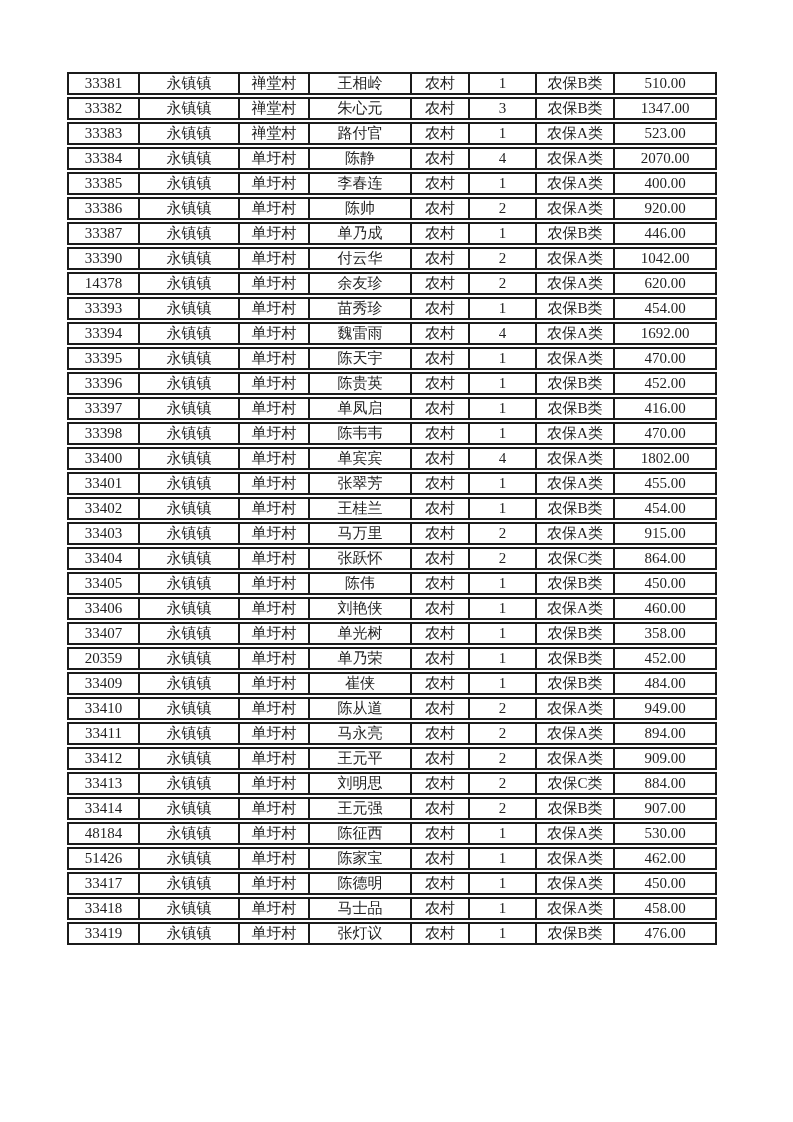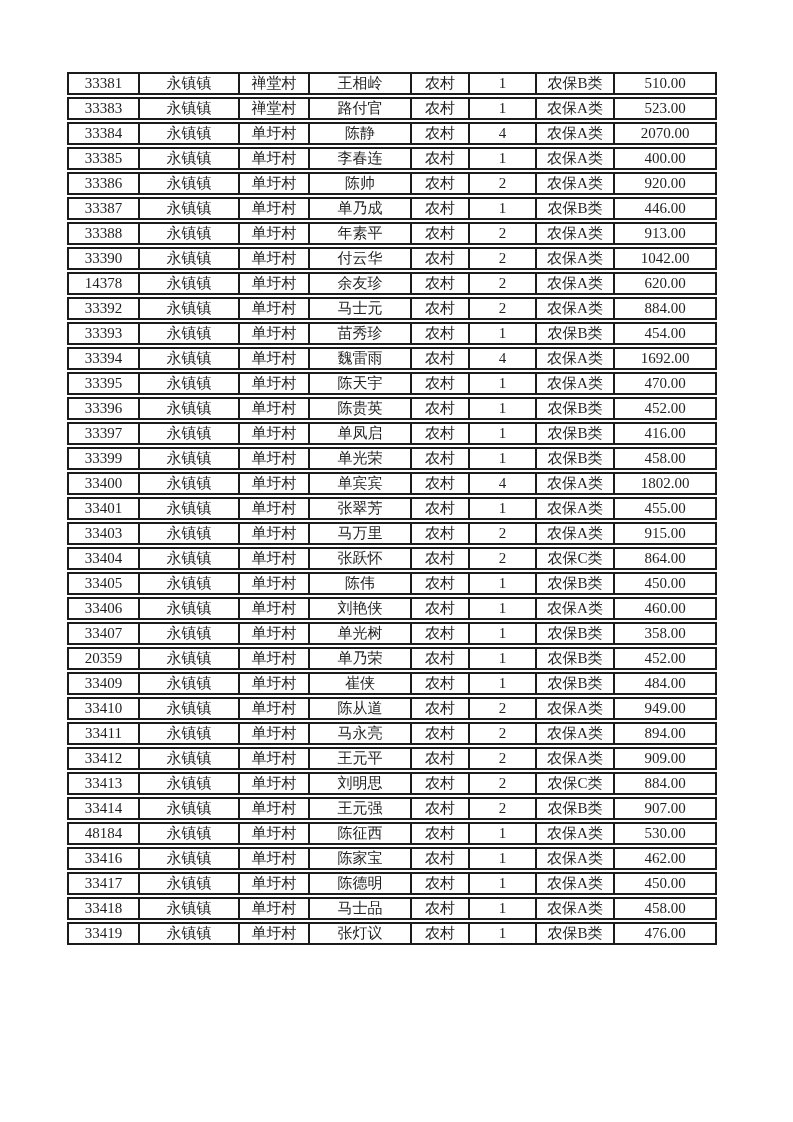--- a/index.html
+++ b/index.html
@@ -63,20 +63,30 @@
           <td>33381</td>
           <td>永镇镇</td>
           <td>禅堂村</td>
           <td>王相岭</td>
           <td>农村</td>
           <td>1</td>
           <td>农保B类</td>
           <td>510.00</td>
         </tr>
         <tr>
+          <td>33382</td>
+          <td>永镇镇</td>
+          <td>禅堂村</td>
+          <td>朱心元</td>
+          <td>农村</td>
+          <td>3</td>
+          <td>农保B类</td>
+          <td>1347.00</td>
+        </tr>
+        <tr>
           <td>33383</td>
           <td>永镇镇</td>
           <td>禅堂村</td>
           <td>路付官</td>
           <td>农村</td>
           <td>1</td>
           <td>农保A类</td>
           <td>523.00</td>
         </tr>
         <tr>
@@ -113,60 +123,40 @@
           <td>33387</td>
           <td>永镇镇</td>
           <td>单圩村</td>
           <td>单乃成</td>
           <td>农村</td>
           <td>1</td>
           <td>农保B类</td>
           <td>446.00</td>
         </tr>
         <tr>
-          <td>33388</td>
-          <td>永镇镇</td>
-          <td>单圩村</td>
-          <td>年素平</td>
-          <td>农村</td>
-          <td>2</td>
-          <td>农保A类</td>
-          <td>913.00</td>
-        </tr>
-        <tr>
           <td>33390</td>
           <td>永镇镇</td>
           <td>单圩村</td>
           <td>付云华</td>
           <td>农村</td>
           <td>2</td>
           <td>农保A类</td>
           <td>1042.00</td>
         </tr>
         <tr>
           <td>14378</td>
           <td>永镇镇</td>
           <td>单圩村</td>
           <td>余友珍</td>
           <td>农村</td>
           <td>2</td>
           <td>农保A类</td>
           <td>620.00</td>
         </tr>
         <tr>
-          <td>33392</td>
-          <td>永镇镇</td>
-          <td>单圩村</td>
-          <td>马士元</td>
-          <td>农村</td>
-          <td>2</td>
-          <td>农保A类</td>
-          <td>884.00</td>
-        </tr>
-        <tr>
           <td>33393</td>
           <td>永镇镇</td>
           <td>单圩村</td>
           <td>苗秀珍</td>
           <td>农村</td>
           <td>1</td>
           <td>农保B类</td>
           <td>454.00</td>
         </tr>
         <tr>
@@ -203,48 +193,58 @@
           <td>33397</td>
           <td>永镇镇</td>
           <td>单圩村</td>
           <td>单凤启</td>
           <td>农村</td>
           <td>1</td>
           <td>农保B类</td>
           <td>416.00</td>
         </tr>
         <tr>
-          <td>33399</td>
-          <td>永镇镇</td>
-          <td>单圩村</td>
-          <td>单光荣</td>
-          <td>农村</td>
-          <td>1</td>
-          <td>农保B类</td>
-          <td>458.00</td>
+          <td>33398</td>
+          <td>永镇镇</td>
+          <td>单圩村</td>
+          <td>陈韦韦</td>
+          <td>农村</td>
+          <td>1</td>
+          <td>农保A类</td>
+          <td>470.00</td>
         </tr>
         <tr>
           <td>33400</td>
           <td>永镇镇</td>
           <td>单圩村</td>
           <td>单宾宾</td>
           <td>农村</td>
           <td>4</td>
           <td>农保A类</td>
           <td>1802.00</td>
         </tr>
         <tr>
           <td>33401</td>
           <td>永镇镇</td>
           <td>单圩村</td>
           <td>张翠芳</td>
           <td>农村</td>
           <td>1</td>
           <td>农保A类</td>
           <td>455.00</td>
+        </tr>
+        <tr>
+          <td>33402</td>
+          <td>永镇镇</td>
+          <td>单圩村</td>
+          <td>王桂兰</td>
+          <td>农村</td>
+          <td>1</td>
+          <td>农保B类</td>
+          <td>454.00</td>
         </tr>
         <tr>
           <td>33403</td>
           <td>永镇镇</td>
           <td>单圩村</td>
           <td>马万里</td>
           <td>农村</td>
           <td>2</td>
           <td>农保A类</td>
           <td>915.00</td>
@@ -363,21 +363,21 @@
           <td>48184</td>
           <td>永镇镇</td>
           <td>单圩村</td>
           <td>陈征西</td>
           <td>农村</td>
           <td>1</td>
           <td>农保A类</td>
           <td>530.00</td>
         </tr>
         <tr>
-          <td>33416</td>
+          <td>51426</td>
           <td>永镇镇</td>
           <td>单圩村</td>
           <td>陈家宝</td>
           <td>农村</td>
           <td>1</td>
           <td>农保A类</td>
           <td>462.00</td>
         </tr>
         <tr>
           <td>33417</td>

